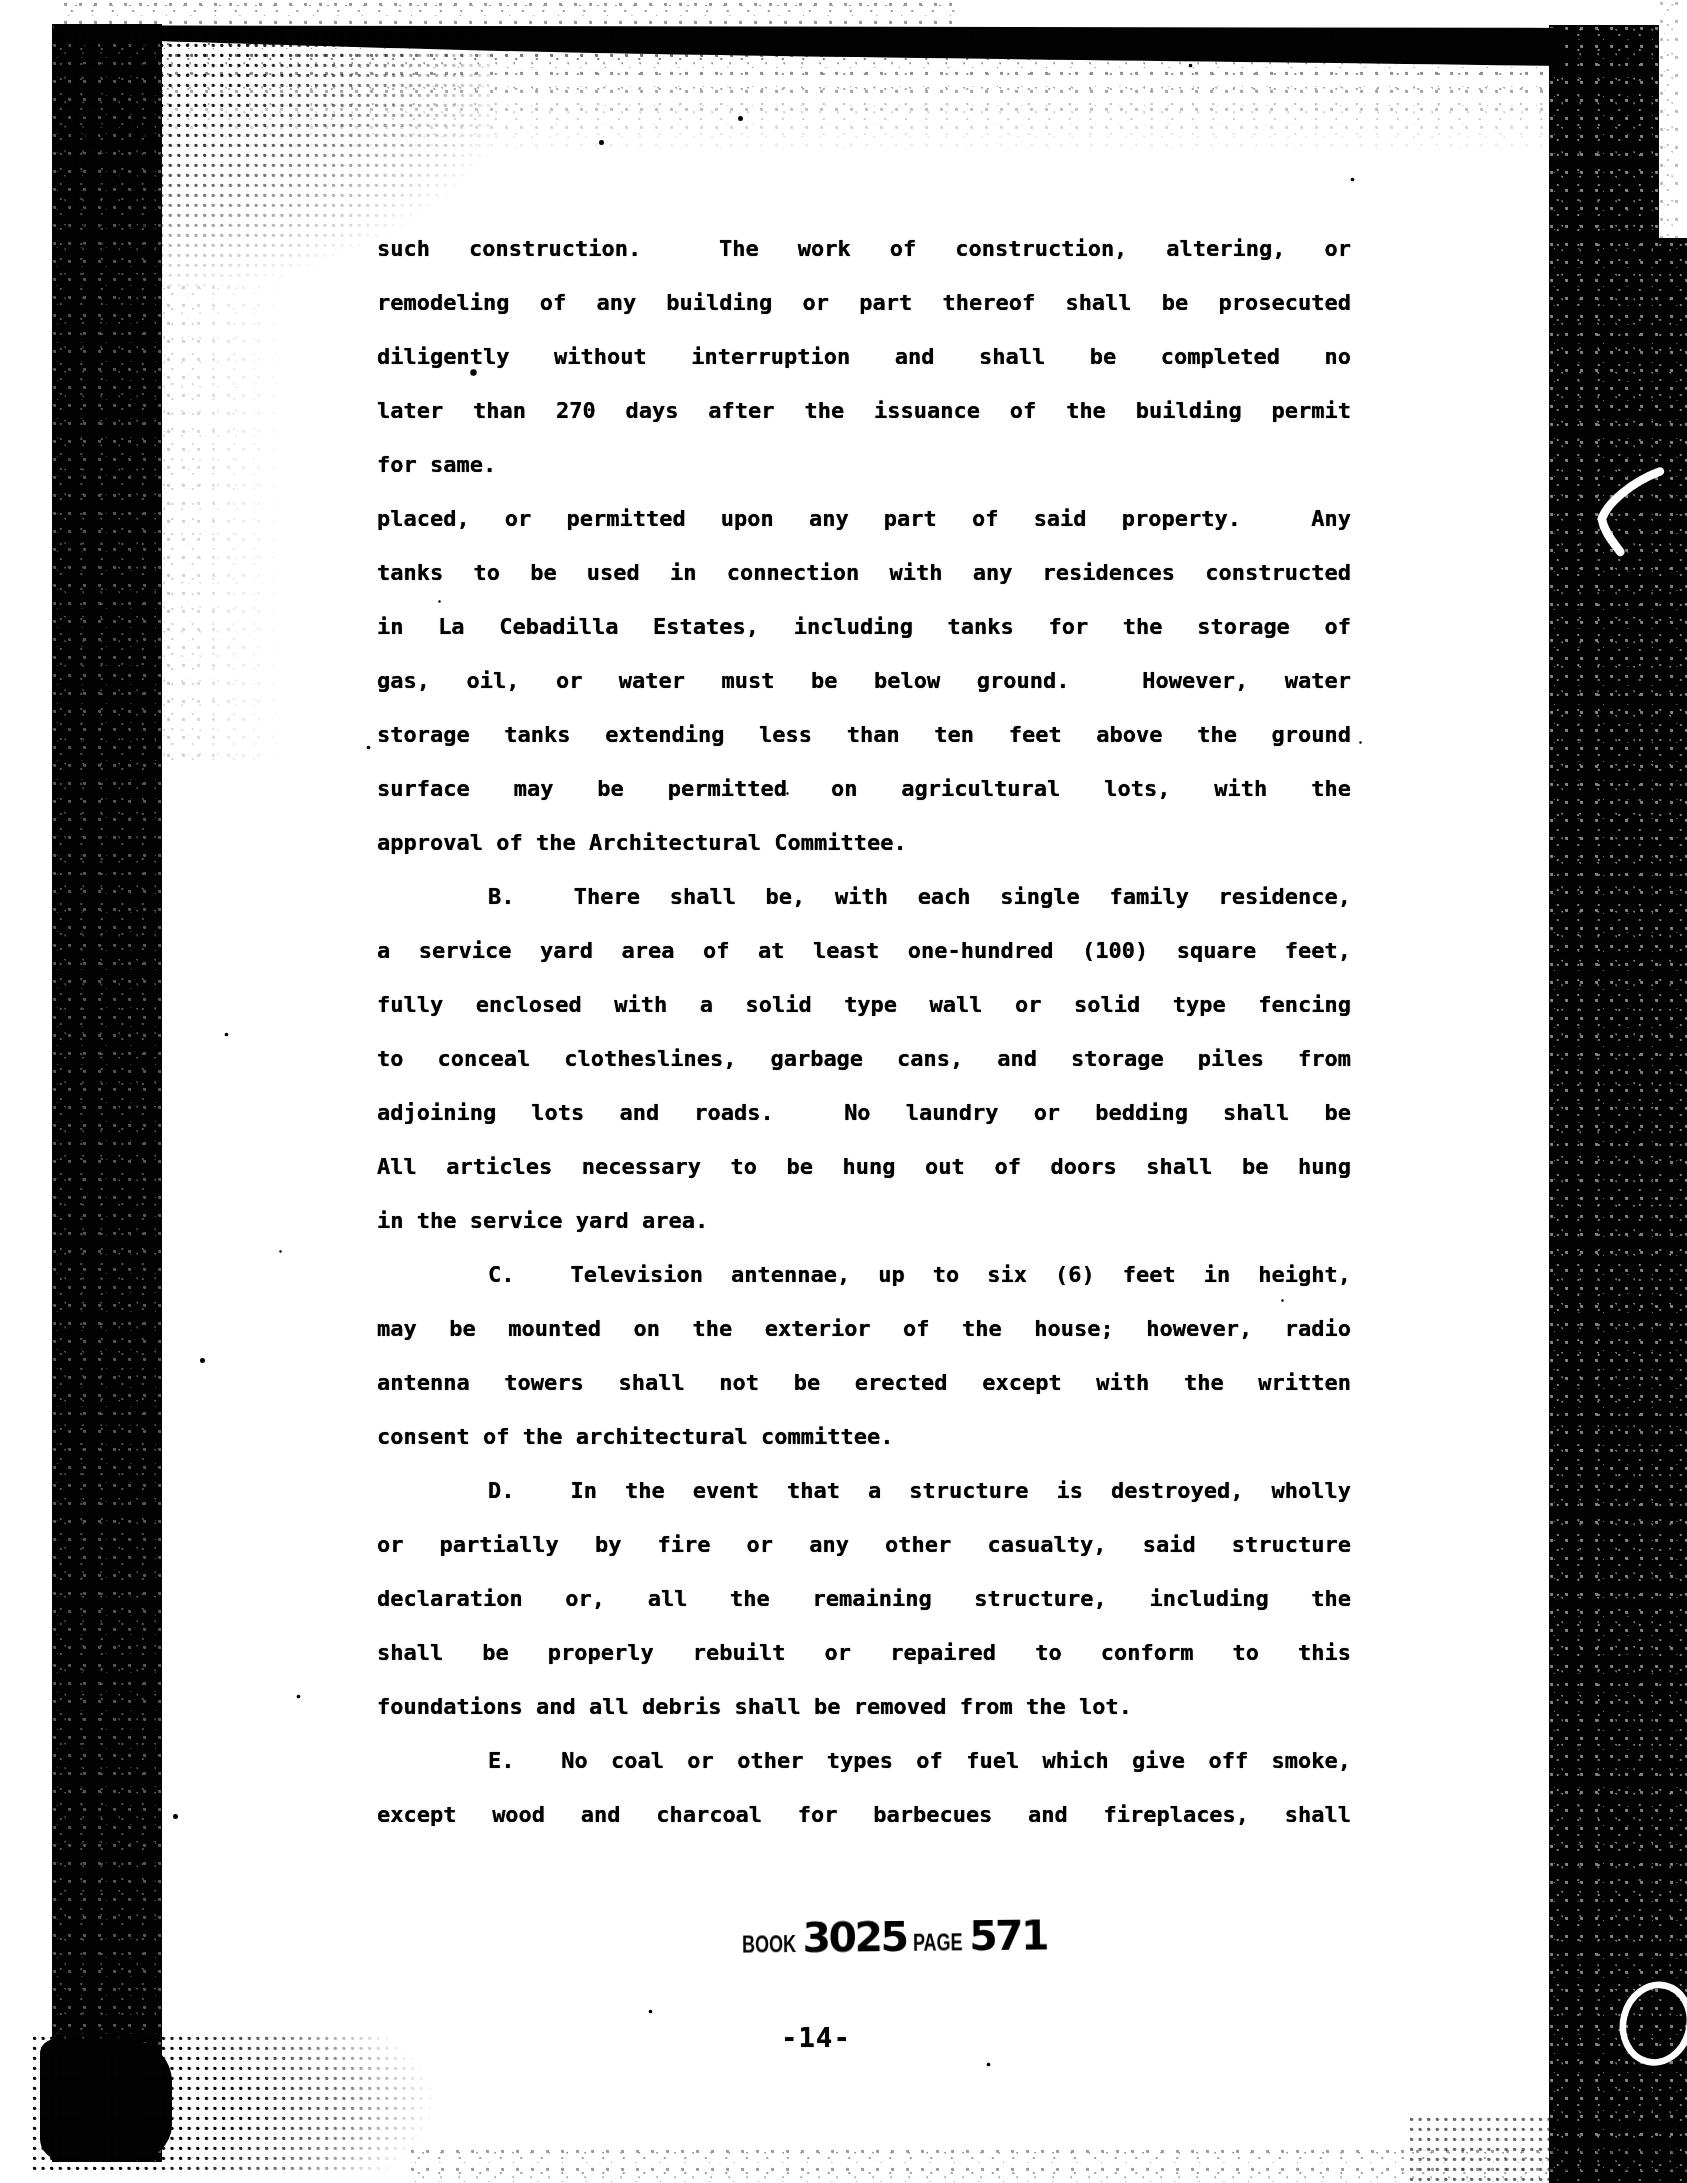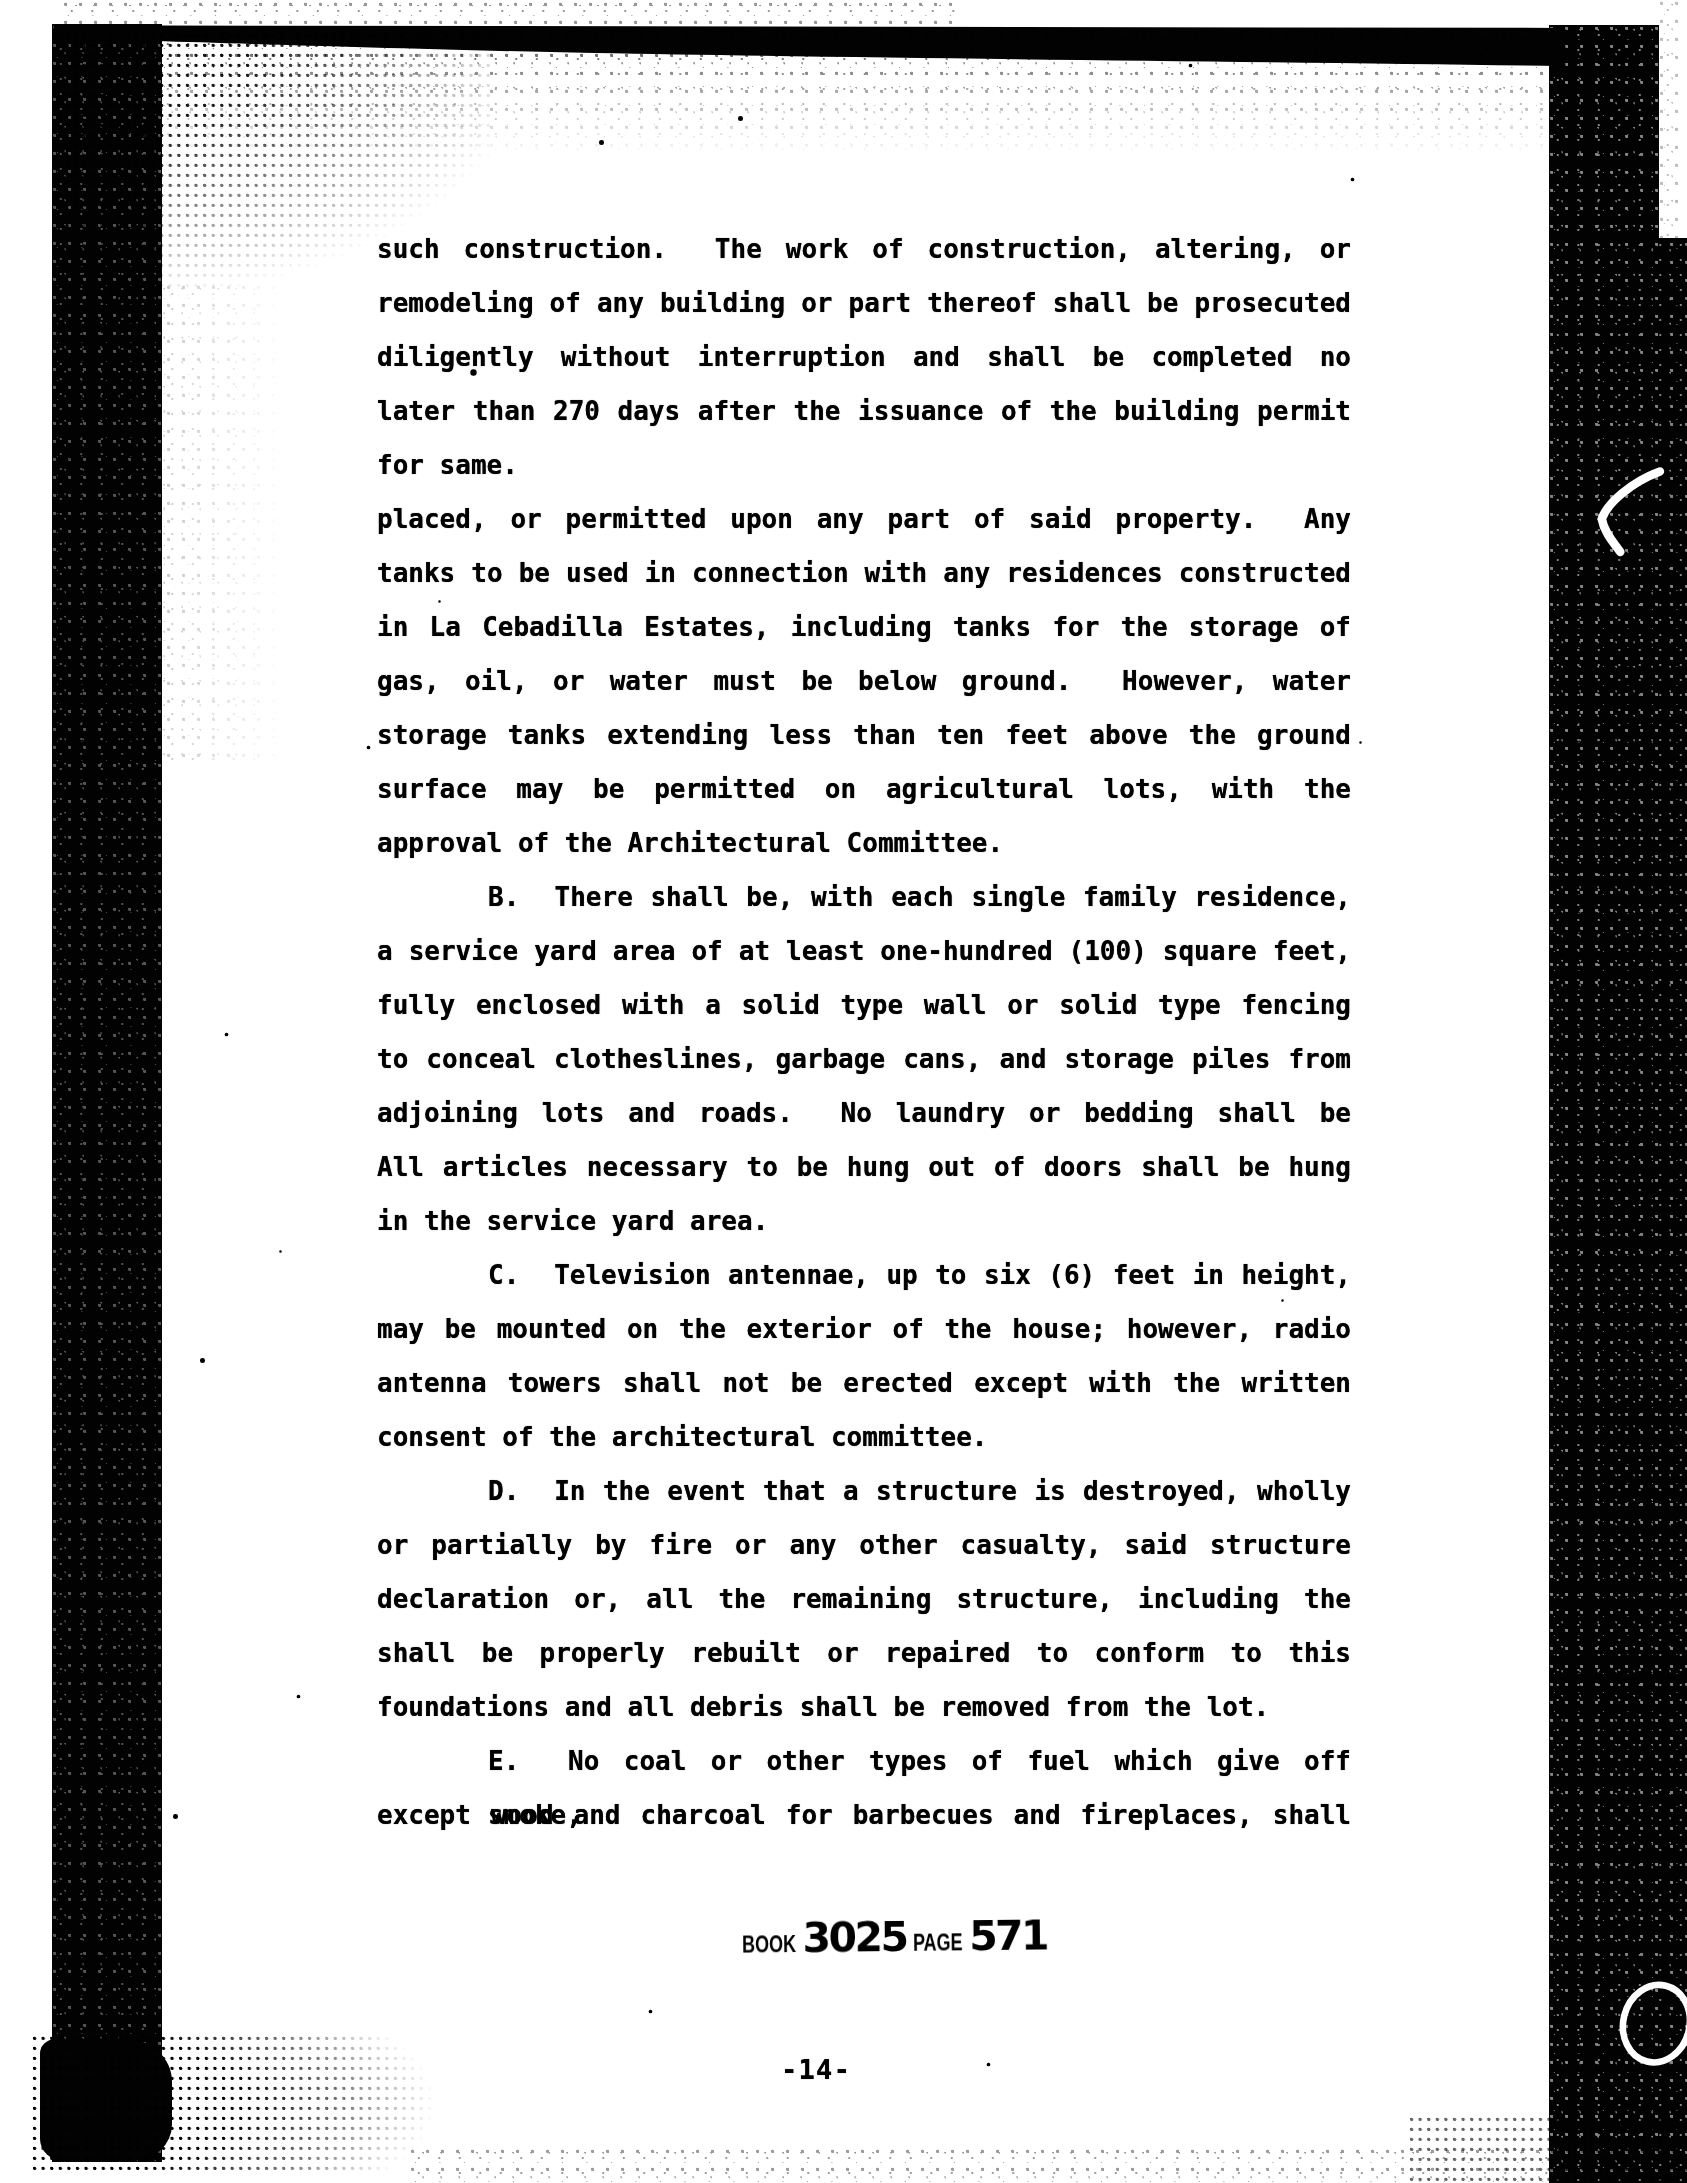--- a/index.html
+++ b/index.html
@@ -65,21 +65,21 @@
       366px 745px 0 -0.7px #000, 785px 791px 0 -1.3px #000, 200px 1358px 0 0 #000,
       296px 1694px 0 -0.7px #000, 648px 2009px 0 -0.7px #000, 986px 2062px 0 -0.7px #000,
       1358px 740px 0 -1.3px #000, 224px 1032px 0 -0.7px #000, 173px 1814px 0 0 #000,
       1188px 63px 0 -0.7px #000, 599px 140px 0 0 #000, 437px 599px 0 -1.3px #000,
       1280px 1298px 0 -1.3px #000, 278px 1249px 0 -1.3px #000;}
   
   .mark-svg{position:absolute;overflow:visible;}
   
   .doc{
     position:absolute;left:377px;top:222px;width:974px;
-    font-size:26px;font-weight:bold;
+    font-size:22px;font-weight:bold;
     text-shadow:0 0 0.8px rgba(0,0,0,.85);
   }
   .line{height:54px;line-height:54px;}
   .line.just{text-align:justify;text-align-last:justify;}
   .line.ind{padding-left:111px;}
   
   .stamp{
     position:absolute;left:742px;top:1913px;
     display:flex;align-items:baseline;gap:6.6px;
     transform:rotate(-0.6deg);
@@ -87,21 +87,20 @@
     font-family:"Liberation Sans", sans-serif;
     color:#000;
   }
   .st-small{display:inline-block;font-weight:900;font-size:18px;letter-spacing:0;transform:scaleY(1.35);transform-origin:50% 78%;}
   .st-big{font-family:"DejaVu Sans", sans-serif;font-weight:800;font-size:41px;letter-spacing:-2.6px;}
   
   .pagenum{
     position:absolute;left:781px;top:2022px;
     font-size:27px;font-weight:bold;letter-spacing:1.3px;
     text-shadow:0 0 0.7px #000;
-    margin-top:32px;
   }
 </style>
 </head>
 <body>
 
 <div class="page">
 
   <div class="band band-left">
     <div class="wz light"></div>
   </div>

